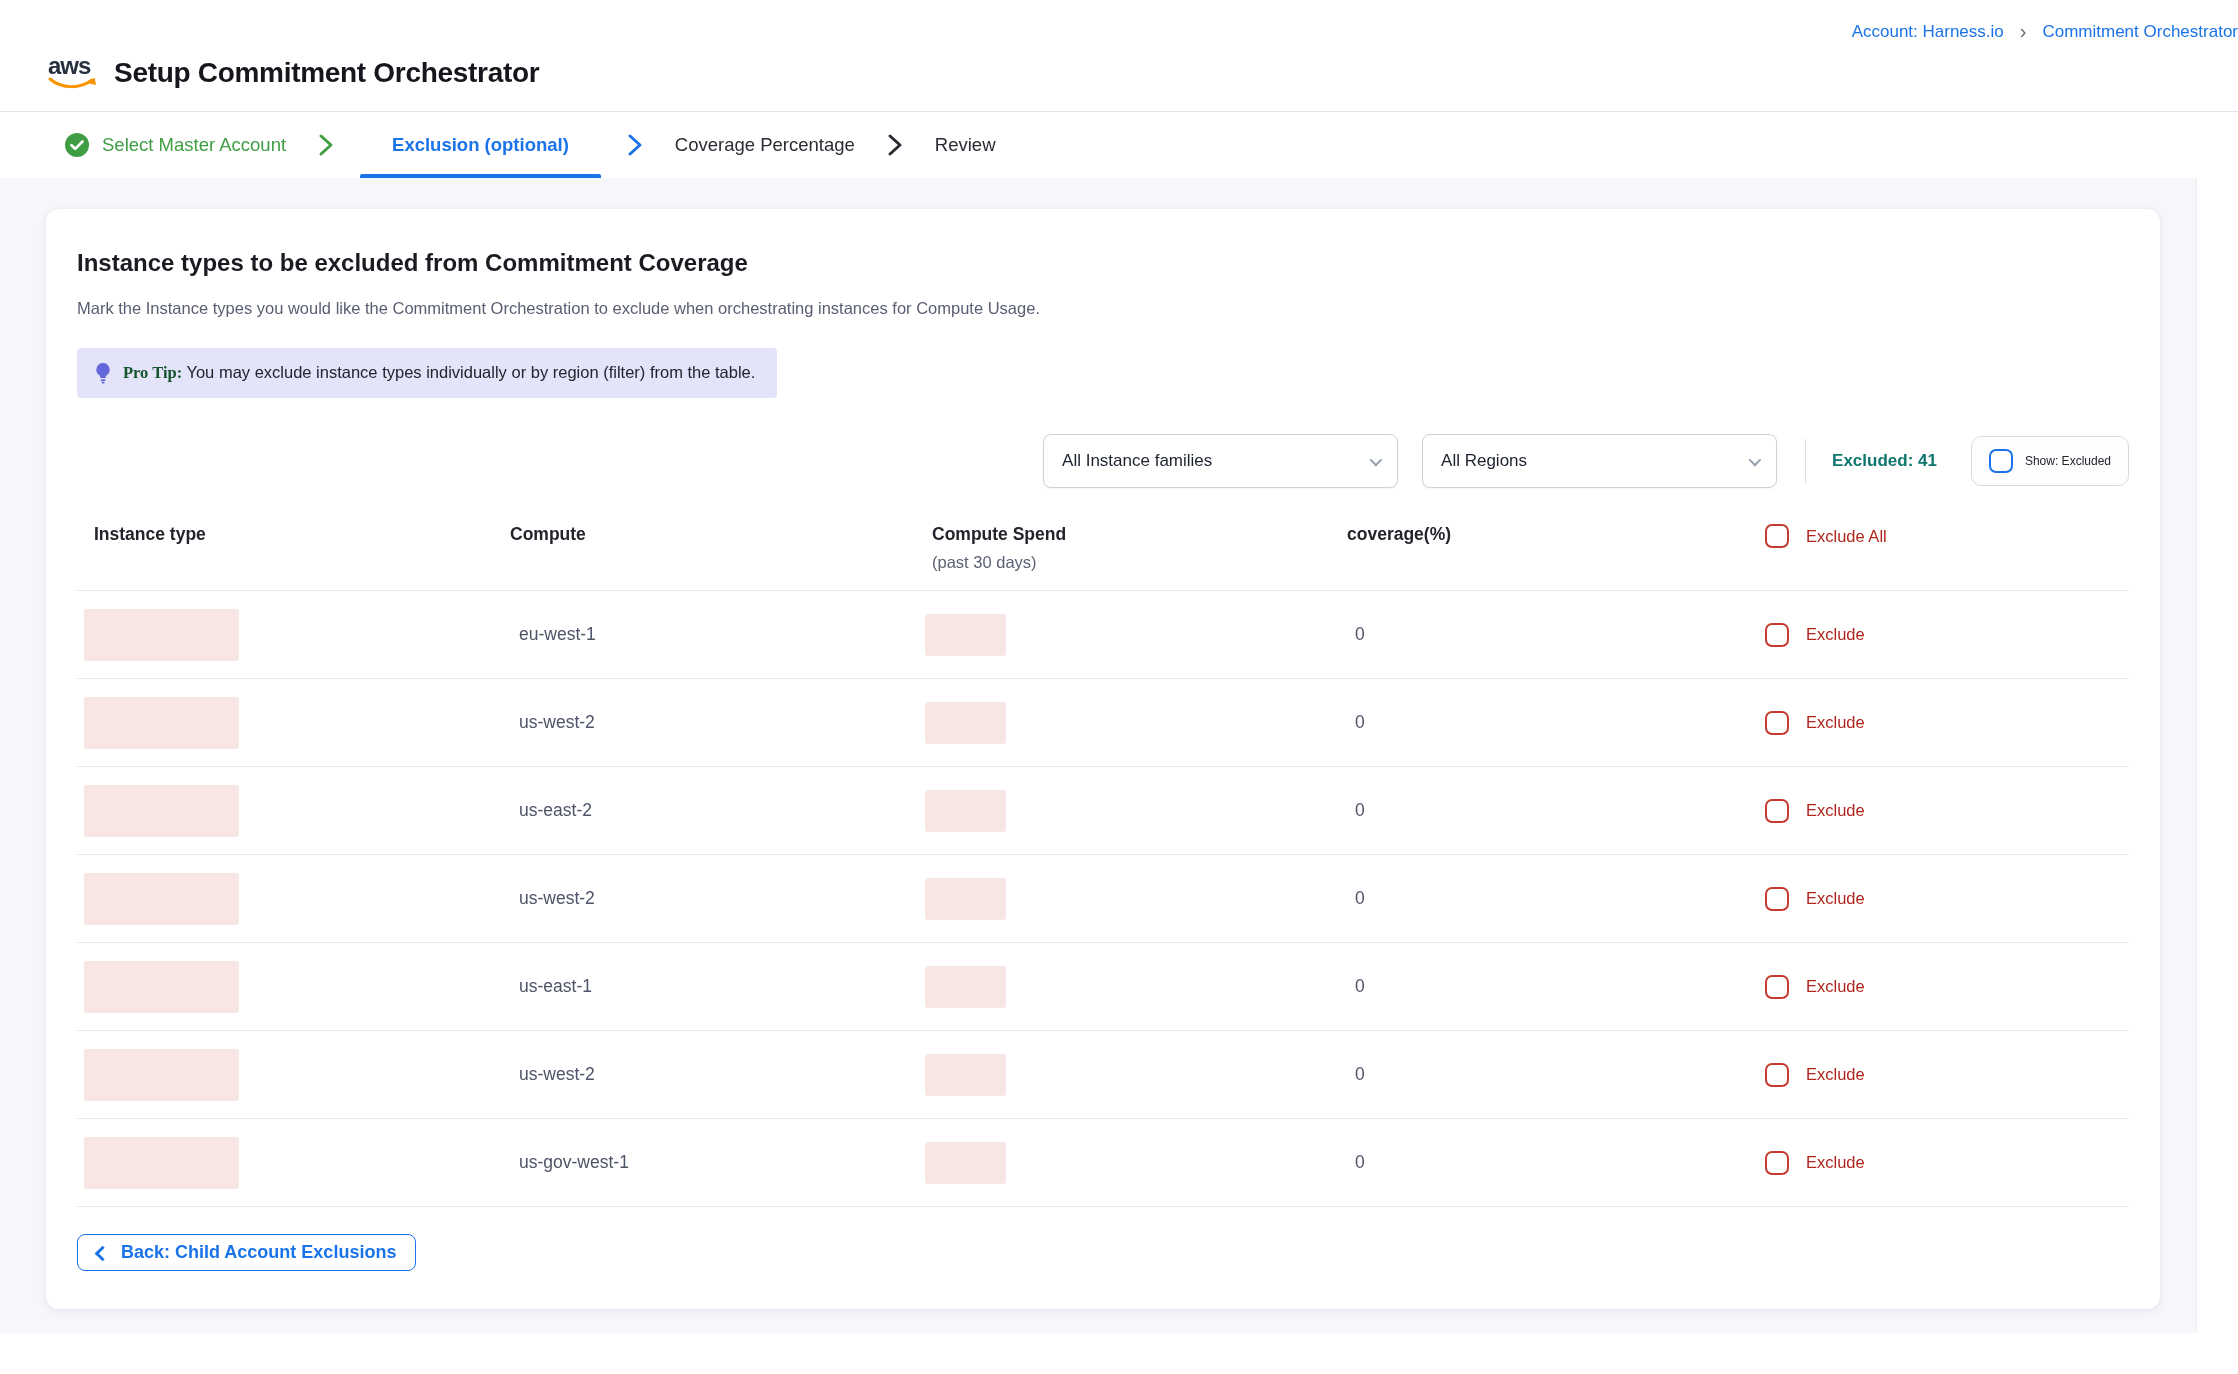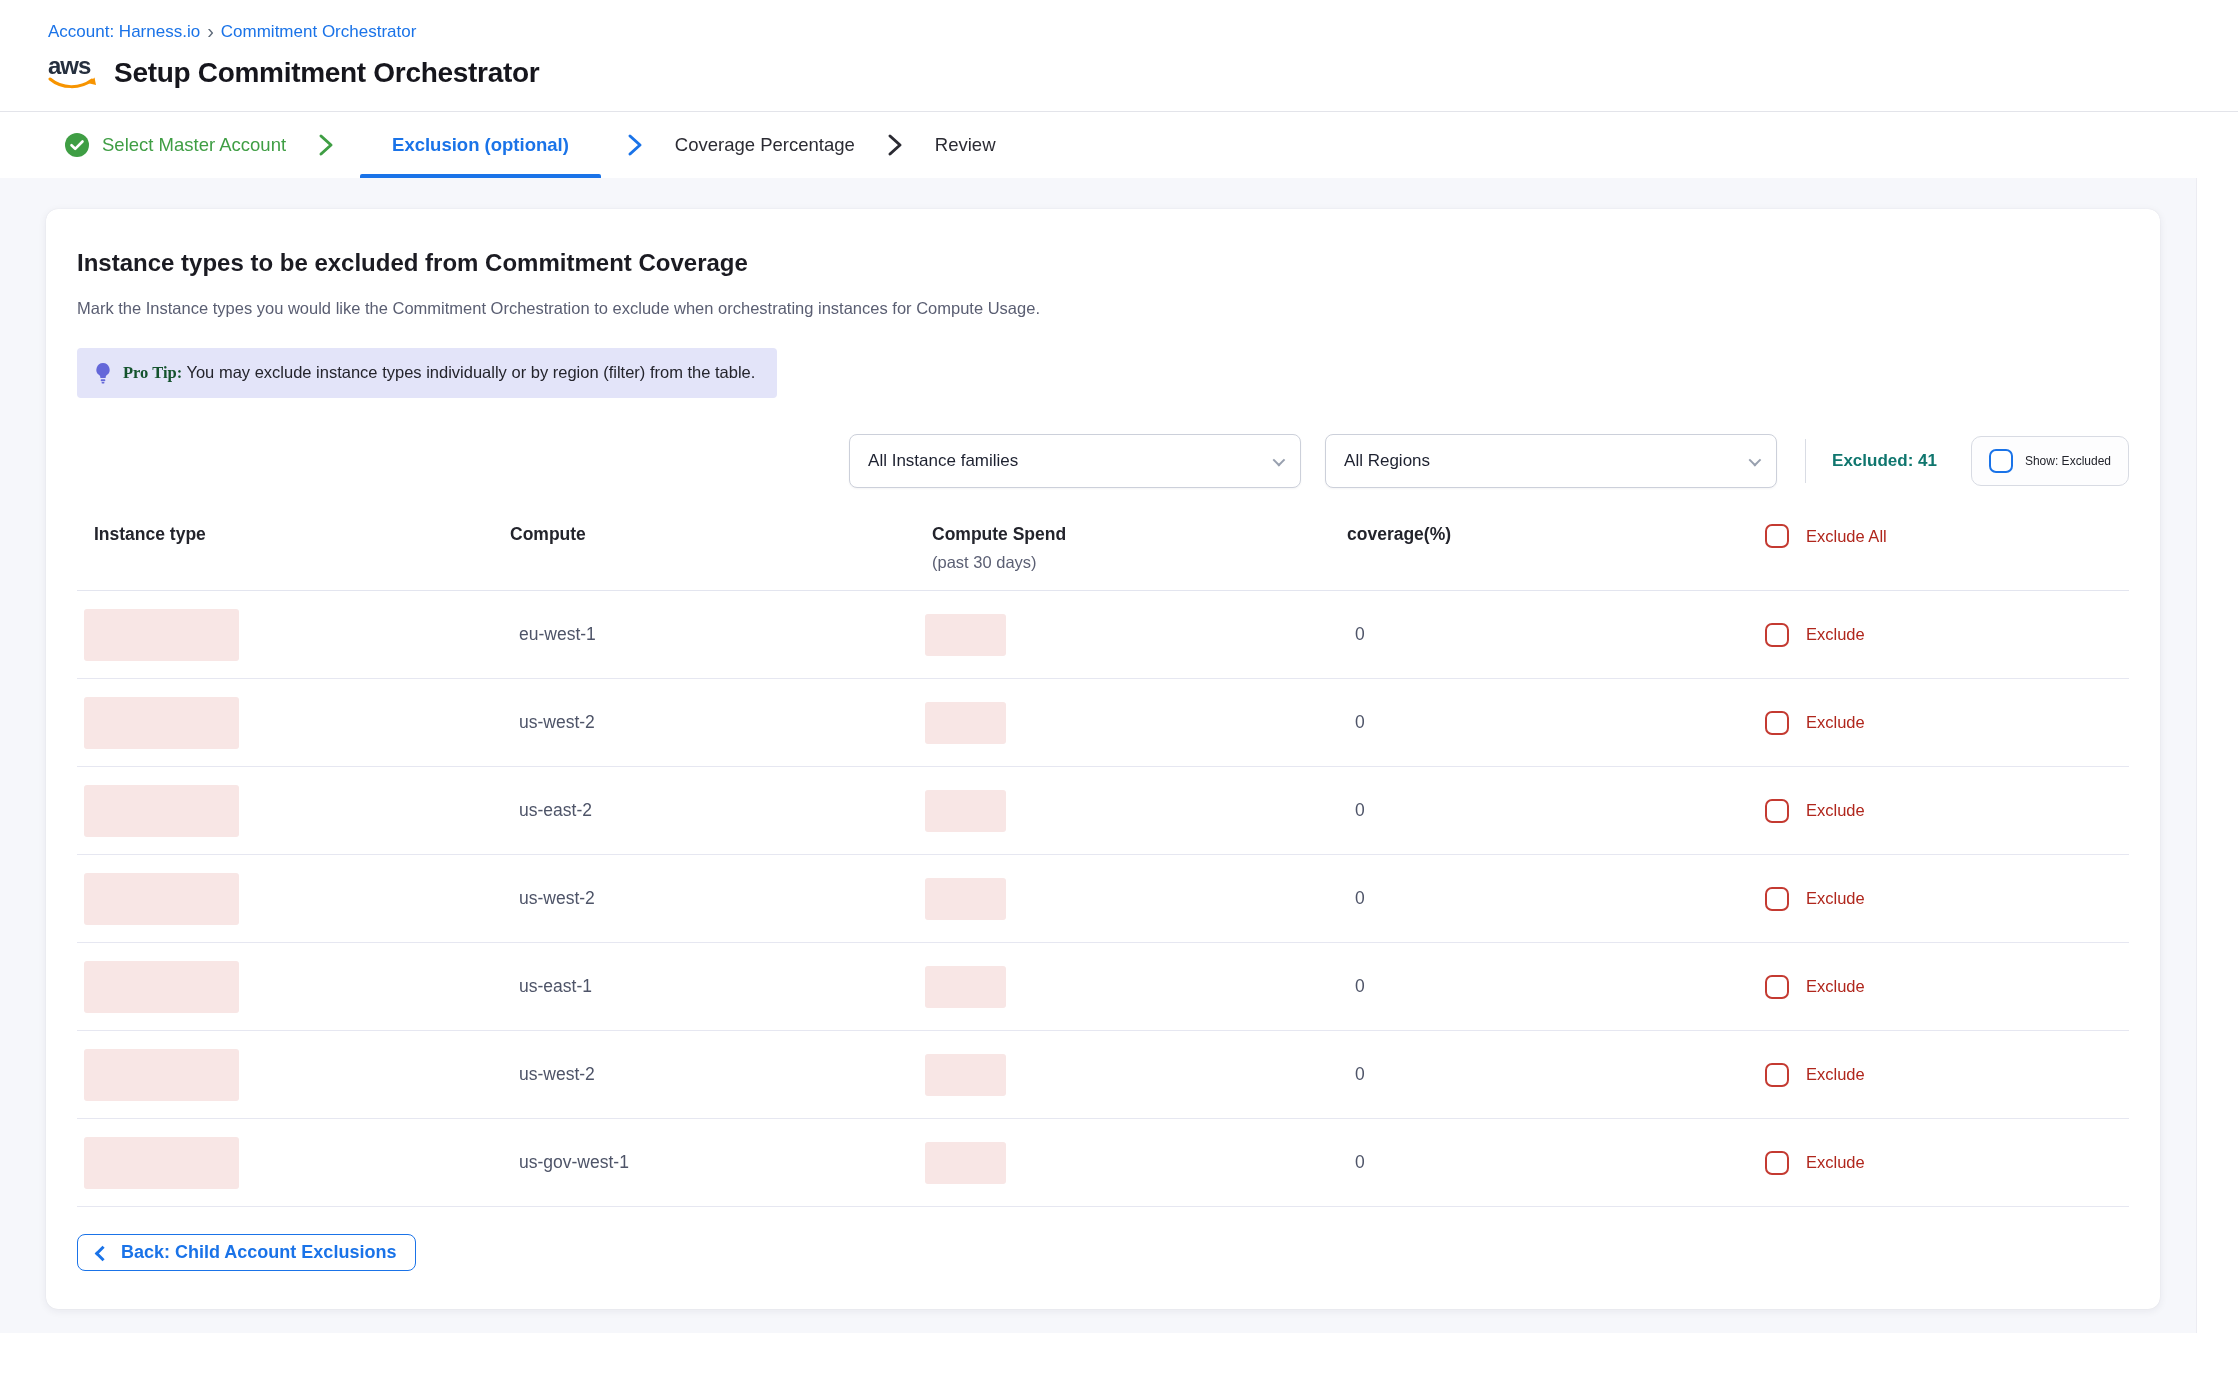--- a/index.html
+++ b/index.html
@@ -1,20 +1,20 @@
 <!DOCTYPE html>
 <html><head>
 <meta charset="utf-8">
 <style>
   * { margin:0; padding:0; box-sizing:border-box; }
   html,body { width:2238px; height:1374px; background:#ffffff; font-family:"Liberation Sans", sans-serif; overflow:hidden; }
 
   
   .app-header { height:112px; background:#fff; border-bottom:1px solid #e3e4ea; padding:22px 0 0 48px; }
-  .breadcrumb { display:flex; align-items:center; gap:7px; font-size:17px; }
+  .breadcrumb { display:flex; align-items:center; gap:16px; font-size:17px;justify-content:flex-end; }
   .breadcrumb a { color:#1a73e8; text-decoration:none; cursor:pointer; }
   .bc-sep { color:#5f6b7a; font-size:20px; line-height:1; transform:translateY(-1px); }
   .title-row { display:flex; align-items:center; gap:16px; margin-top:12px; }
   .aws-logo { position:relative; width:50px; height:38px; display:inline-block; }
   .aws-text { font-size:24px; font-weight:700; color:#252f3e; letter-spacing:-1px; line-height:1; }
   .aws-swoosh { position:absolute; left:0; top:22px; }
   h1.page-title { font-size:28px; font-weight:700; color:#16161d; letter-spacing:-.3px; }
 
   
   .stepper { height:66px; background:#fff; display:flex; align-items:stretch; padding-left:58px; }
@@ -30,21 +30,21 @@
   .card { width:2114px; height:1100px; background:#fff; border-radius:12px; box-shadow:0 2px 8px rgba(31,35,60,.07), 0 0 1px rgba(31,35,60,.12); padding:40px 31px 0 31px; }
 
   .panel-title { font-size:24px; font-weight:700; color:#1b1b22; }
   .panel-subtitle { font-size:16.5px; color:#5a5e72; margin-top:22px; }
 
   .protip { display:inline-flex; align-items:center; gap:10px; background:#e3e4f9; border-radius:4px; padding:14px 22px 14px 16px; margin-top:30px; font-size:16.5px; color:#24242c; }
   .protip .tip-label { color:#14532d; font-weight:700;font-family:Liberation Serif, serif; }
 
   
   .filters { display:flex; align-items:center; justify-content:flex-end; gap:0; margin-top:36px; height:54px; }
-  .dropdown { width:452px; height:54px; background:#fff; border:1px solid #ccd0da; border-radius:8px; display:flex; align-items:center; justify-content:space-between; padding:0 18px; font-size:17px; color:#1d2130; cursor:pointer; box-shadow:0 1px 2px rgba(31,35,60,.05); }
+  .dropdown { width:355px; height:54px; background:#fff; border:1px solid #ccd0da; border-radius:8px; display:flex; align-items:center; justify-content:space-between; padding:0 18px; font-size:17px; color:#1d2130; cursor:pointer; box-shadow:0 1px 2px rgba(31,35,60,.05); }
   .dropdown + .dropdown { margin-left:24px; }
   .caret { width:9px; height:9px; border-right:2px solid #98a0af; border-bottom:2px solid #98a0af; transform:rotate(45deg) translateY(-2px); }
   .vsep { width:1px; height:44px; background:#d9dce4; margin:0 26px 0 28px; }
   .excluded-count { font-size:17px; font-weight:700; color:#0f766e; margin-right:34px; white-space:nowrap; }
   .show-excluded { display:flex; align-items:center; gap:12px; border:1px solid #d8dbe3; border-radius:10px; background:#fdfdfe; padding:0 17px; height:50px; font-size:12px; color:#23242c; cursor:pointer; }
   .cb { width:24px; height:24px; border-radius:7px; background:#fff; display:inline-block; flex:none; cursor:pointer; }
   .cb.blue { border:2px solid #1a73e8; }
   .cb.red  { border:2px solid #c43a31; }
 
   

